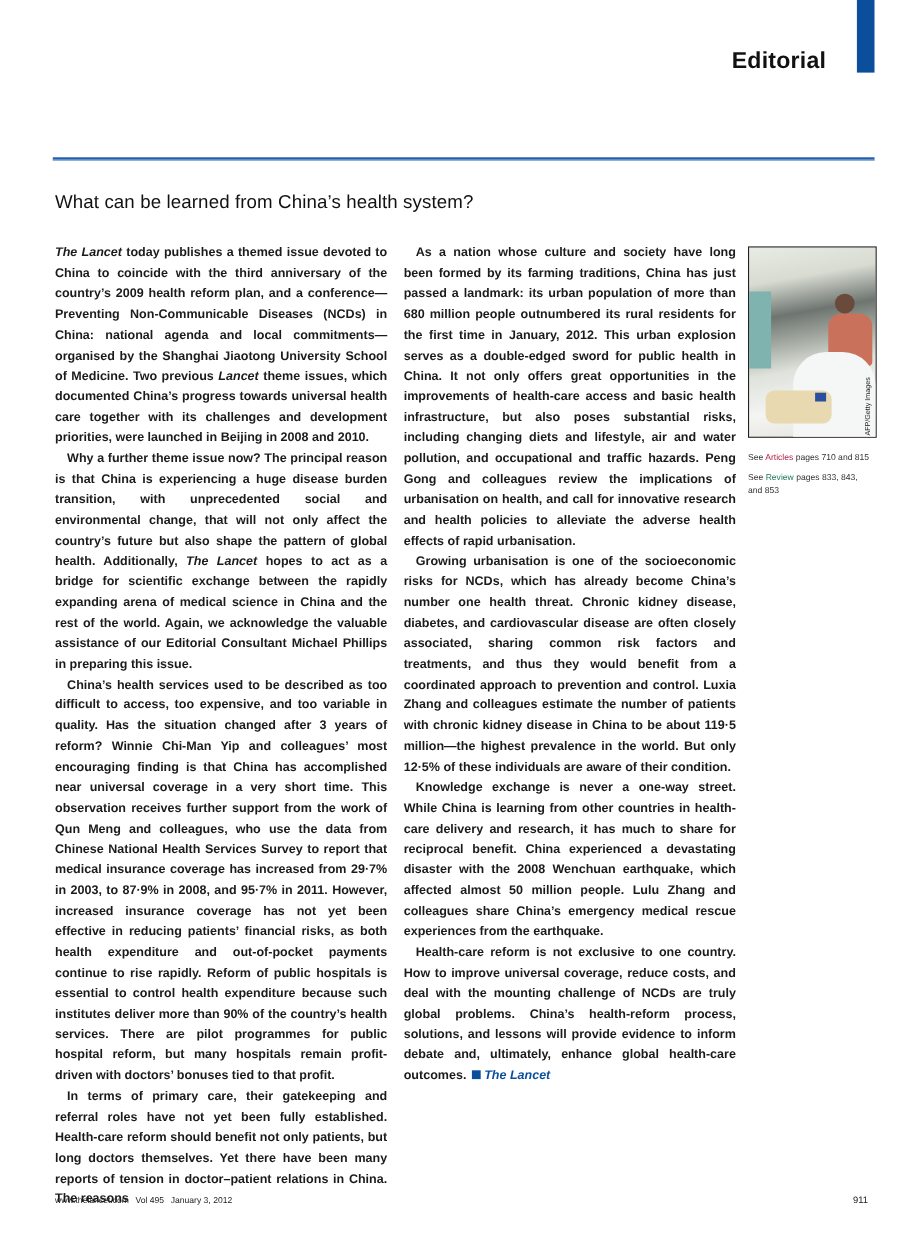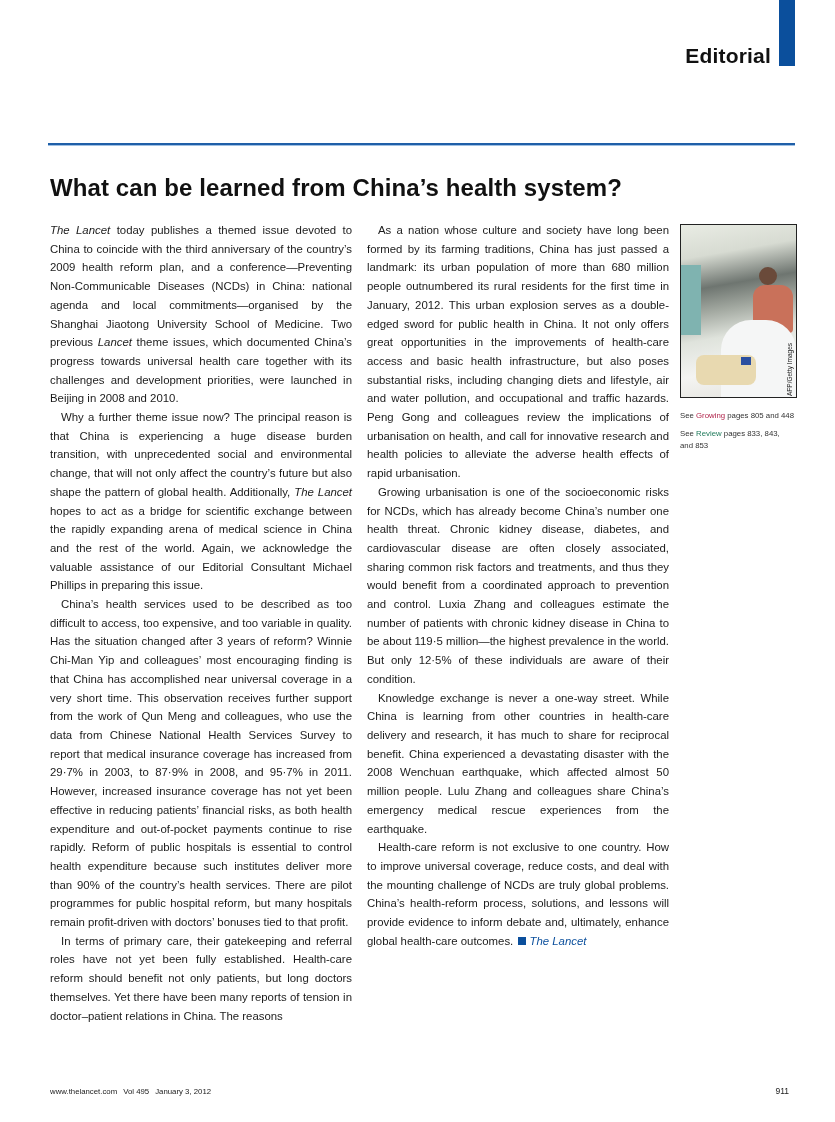--- a/index.html
+++ b/index.html
@@ -4,34 +4,34 @@
 <style>
   html, body { margin: 0; padding: 0; background: #ffffff; }
   body {
     width: 835px; height: 1122px; position: relative; overflow: hidden;
     font-family: "Liberation Sans", "DejaVu Sans", sans-serif; color: #1a1a1a;
   }
   .section-bar {
     position: absolute; left: 779px; top: 0; width: 16px; height: 66px; background: #0b4f9c;
   }
   .section-label {
-    position: absolute; right: 64px; top: 44px; font-size: 21px; font-weight: bold; color: #111;
+    position: absolute; right: 84px; top: 44px; font-size: 21px; font-weight: bold; color: #111;
     letter-spacing: 0.2px;
   }
   .rule {
     position: absolute; left: 48px; top: 143px; width: 747px; height: 2px; background: #1f5fa8;
     border-bottom: 1px solid #9fc0e3;
   }
   .title {
-    position: absolute; left: 50px; top: 174px; font-size: 24px; font-weight: bold; color: #111;
+    position: absolute; left: 50px; top: 174px; font-size: 17px; font-weight: normal; color: #111;
     letter-spacing: 0.1px;
   }
   .col {
     position: absolute; top: 221px; width: 302px; font-size: 11.4px; line-height: 18.7px;
-    text-align: justify; color: #1b1b1b;
+    text-align: justify; color: #1b1b1b; font-weight: bold;
   }
   .col p { margin: 0; text-indent: 0; }
   .col p.indent { text-indent: 11px; }
   .col-left { left: 50px; }
   .col-mid { left: 367px; }
   .col i { font-style: italic; }
   .end-mark { display: inline-block; width: 8px; height: 8px; background: #0b4f9c; margin: 0 3px 0 2px; vertical-align: 0; }
   .sign { color: #0b4f9c; font-style: italic; }
   .photo {
     position: absolute; left: 680px; top: 224px; width: 115px; height: 172px;
@@ -84,21 +84,21 @@
   <div class="p4"></div>
   <div class="p1"></div>
   <div class="p2"></div>
   <div class="p3"></div>
   <div class="p5"></div>
   <div class="p6"></div>
 </div>
 <div class="credit">AFP/Getty Images</div>
 
 <div class="see" style="top:410px;">
-  <span>See </span><span class="red">Growing</span><span> pages 805 and 448</span>
+  <span>See </span><span class="red">Articles</span><span> pages 710 and 815</span>
 </div>
 <div class="see" style="top:428px; width:110px;">
   <span>See </span><span class="green">Review</span><span> pages 833, 843, and 853</span>
 </div>
 
 <div class="footer-left">
   <span>www.thelancet.com</span><span>Vol 495</span><span>January 3, 2012</span>
 </div>
 <div class="footer-right">911</div>
 

